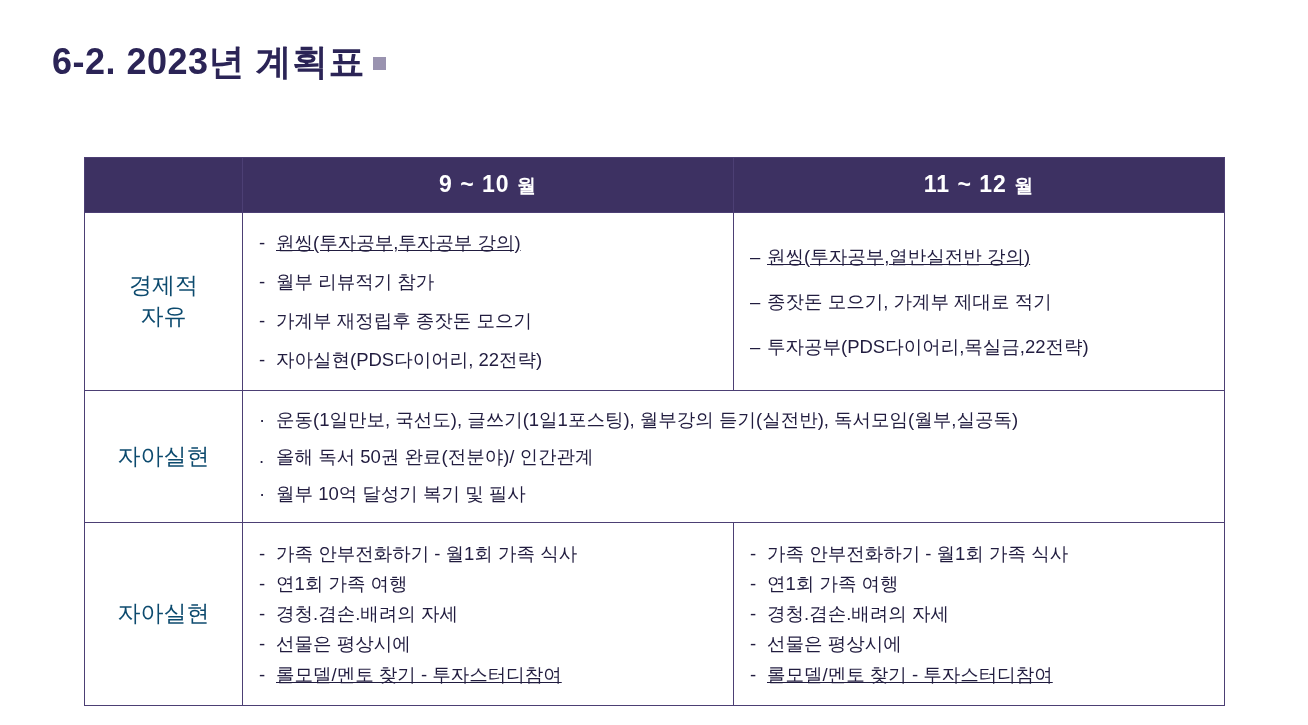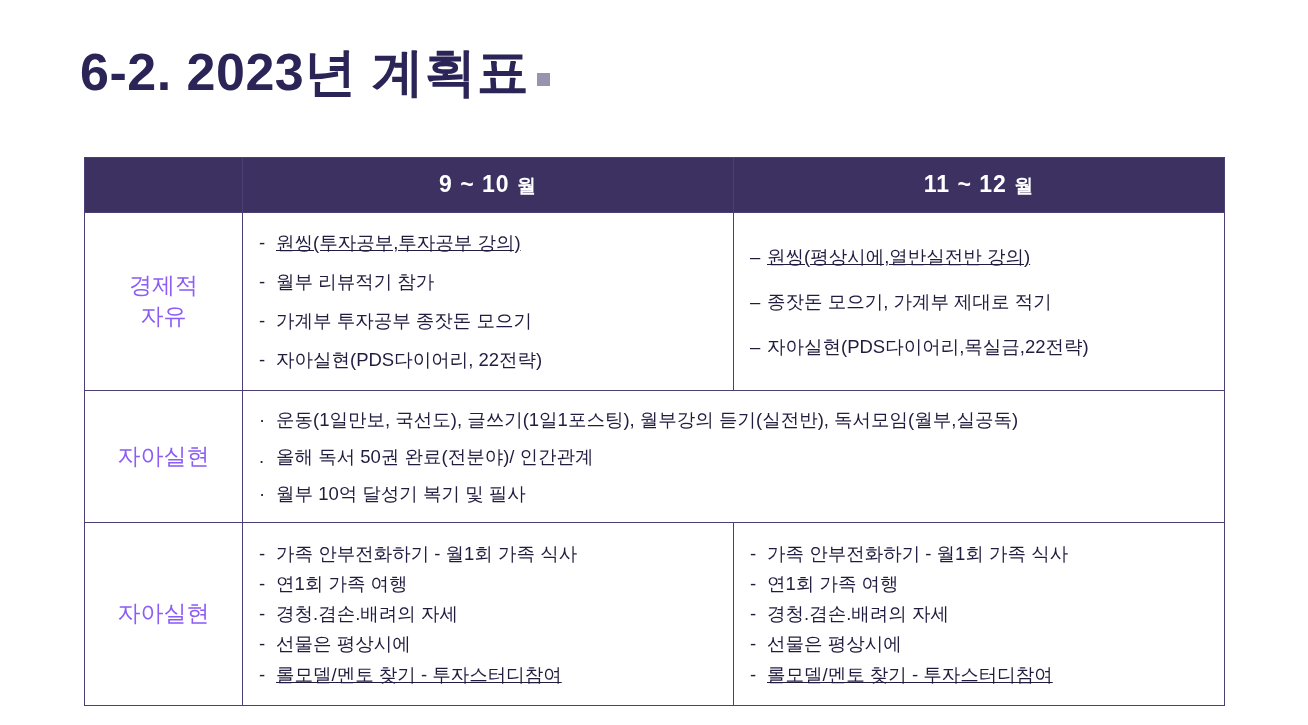--- a/index.html
+++ b/index.html
@@ -17,23 +17,23 @@
 
   .slide {
     position: relative;
     width: 1308px;
     height: 725px;
     box-sizing: border-box;
   }
 
   .slide-title {
     position: absolute;
-    left: 80px;
+    left: 52px;
     top: 38px;
-    font-size: 52px;
+    font-size: 36px;
     font-weight: bold;
     color: #2b2456;
     letter-spacing: 0.5px;
     white-space: nowrap;
   }
   .title-dot {
     display: inline-block;
     width: 13px;
     height: 13px;
     background: #9a93b0;
@@ -70,21 +70,21 @@
   }
   .head-corner {
     background: #3d3162;
     width: 158px;
   }
 
   .row-label {
     width: 158px;
     text-align: center;
     font-size: 23px;
-    color: #8b5cf6;
+    color: #0c4a6e;
     line-height: 1.35;
   }
 
   .cell-content {
     padding: 10px 14px 10px 16px;
     font-size: 18.5px;
     color: #211c3f;
     line-height: 1.0;
   }
 
@@ -162,43 +162,43 @@
               <li>
                 <span class="mark">-</span>
                 <span class="txt u">원씽(투자공부,투자공부 강의)</span>
               </li>
               <li>
                 <span class="mark">-</span>
                 <span class="txt">월부 리뷰적기 참가</span>
               </li>
               <li>
                 <span class="mark">-</span>
-                <span class="txt">가계부 투자공부 종잣돈 모으기</span>
+                <span class="txt">가계부 재정립후 종잣돈 모으기</span>
               </li>
               <li>
                 <span class="mark">-</span>
                 <span class="txt">자아실현(PDS다이어리, 22전략)</span>
               </li>
             </ul>
           </div>
         </td>
         <td class="econ-cell">
           <div class="cell-content">
             <ul class="bullets econ-right">
               <li>
                 <span class="mark">–</span>
-                <span class="txt u">원씽(평상시에,열반실전반  강의)</span>
+                <span class="txt u">원씽(투자공부,열반실전반  강의)</span>
               </li>
               <li>
                 <span class="mark">–</span>
                 <span class="txt">종잣돈 모으기, 가계부 제대로 적기</span>
               </li>
               <li>
                 <span class="mark">–</span>
-                <span class="txt">자아실현(PDS다이어리,목실금,22전략)</span>
+                <span class="txt">투자공부(PDS다이어리,목실금,22전략)</span>
               </li>
             </ul>
           </div>
         </td>
       </tr>
 
       <tr>
         <td class="row-label self-cell">
           <div>자아실현</div>
         </td>

